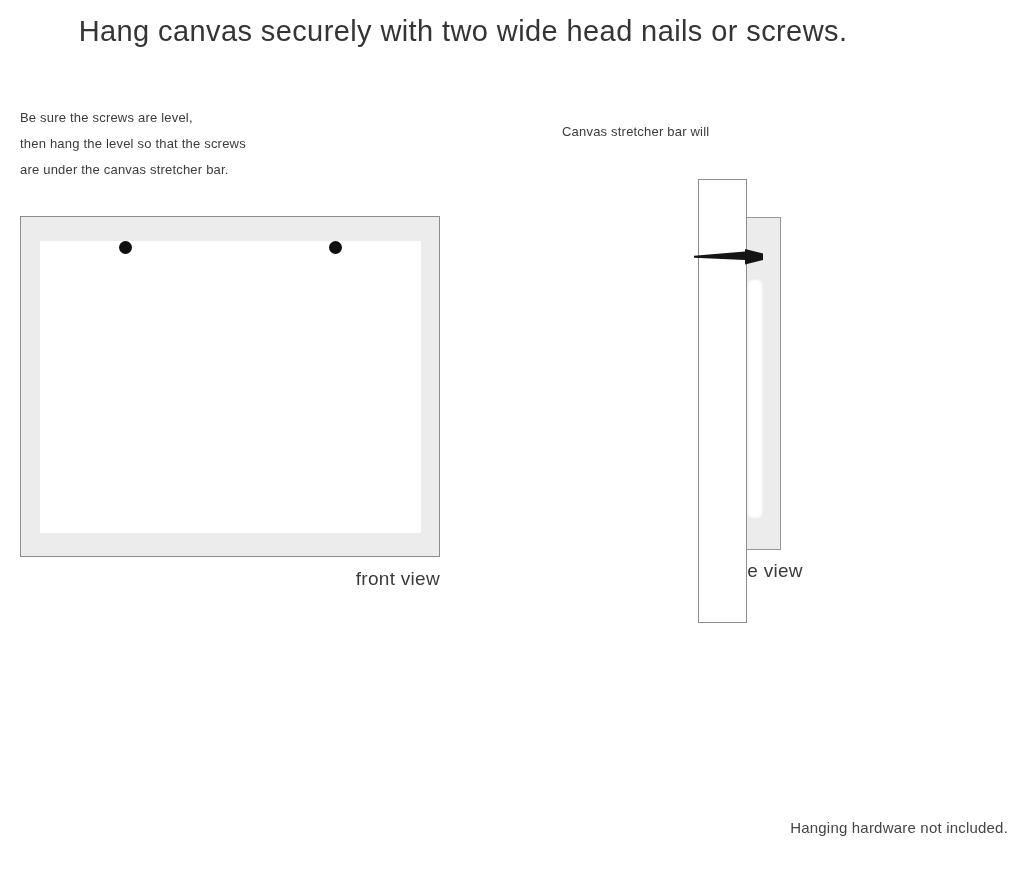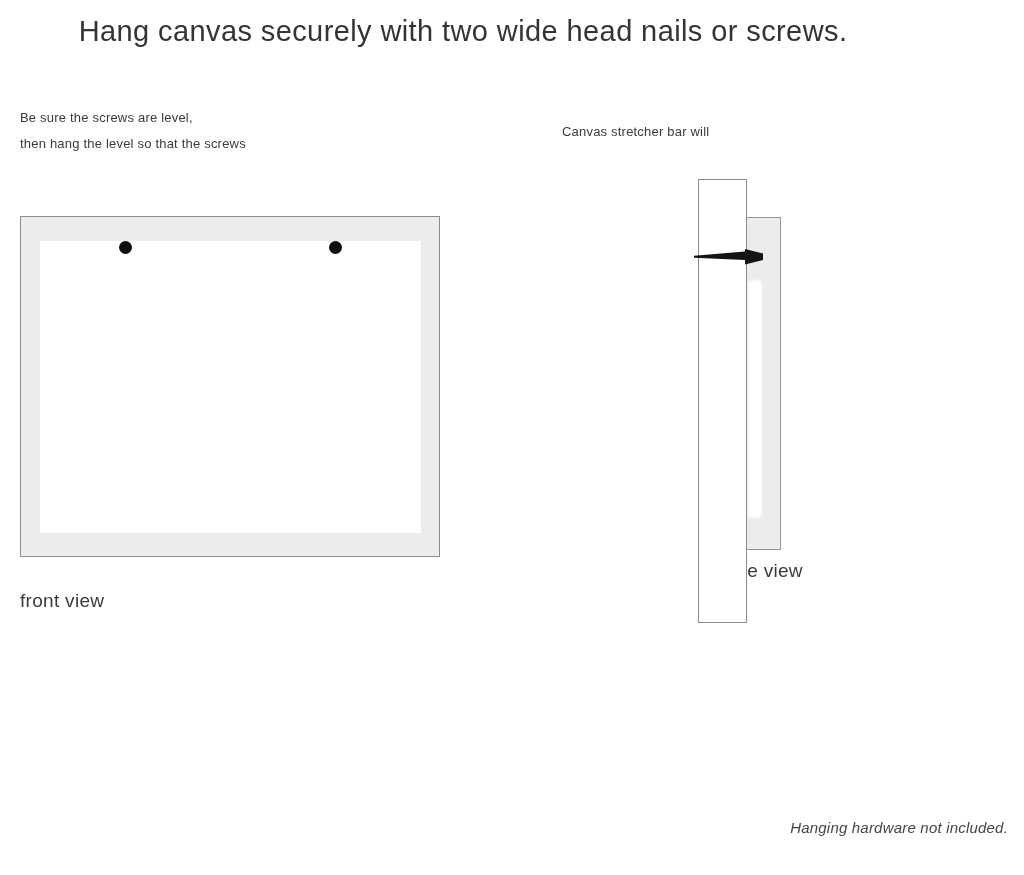--- a/index.html
+++ b/index.html
@@ -60,21 +60,21 @@
   #screw-left  { left: 98px;  top: 24px; }
   #screw-right { left: 308px; top: 24px; }
 
   .view-label {
     position: absolute;
     font-size: 19px;
     font-weight: 300;
     letter-spacing: 0.3px;
     color: #3b3b3b;
   }
-  #front-view-label { left: 20px; top: 590px; width: 420px; text-align: left; }
+  #front-view-label { left: 20px; top: 568px; width: 420px; text-align: right; }
   #side-view-label  { left: 722px; top: 560px; }
 
   
   .canvas-side {
     position: absolute;
     left: 746px; top: 217px;
     width: 35px; height: 333px;
     background: #ececec;
     border: 1px solid #979797;
     box-sizing: border-box;
@@ -105,34 +105,34 @@
 
   .footer {
     position: absolute;
     right: 16px; top: 818px;
     text-align: left;
     font-size: 15px;
     line-height: 19px;
     font-weight: 300;
     letter-spacing: 0.2px;
     color: #454545;
-    font-style: italic;
   }
   .footer span { display: block; }
 </style>
 </head>
 <body>
 
 <div class="page">
 
   <div class="title">Hang canvas securely with two wide head nails or screws.</div>
 
   <div class="para" id="para-left">
     <span>Be sure the screws are level,</span>
     <span>then hang the level so that the screws</span>
+    <span>are under the canvas stretcher bar.</span>
   </div>
 
   <div class="para" id="para-right">
     <span>Canvas stretcher bar will</span>
   </div>
 
   <div class="front-outer">
     <div class="front-inner"></div>
     <div class="screw-dot" id="screw-left"></div>
     <div class="screw-dot" id="screw-right"></div>

